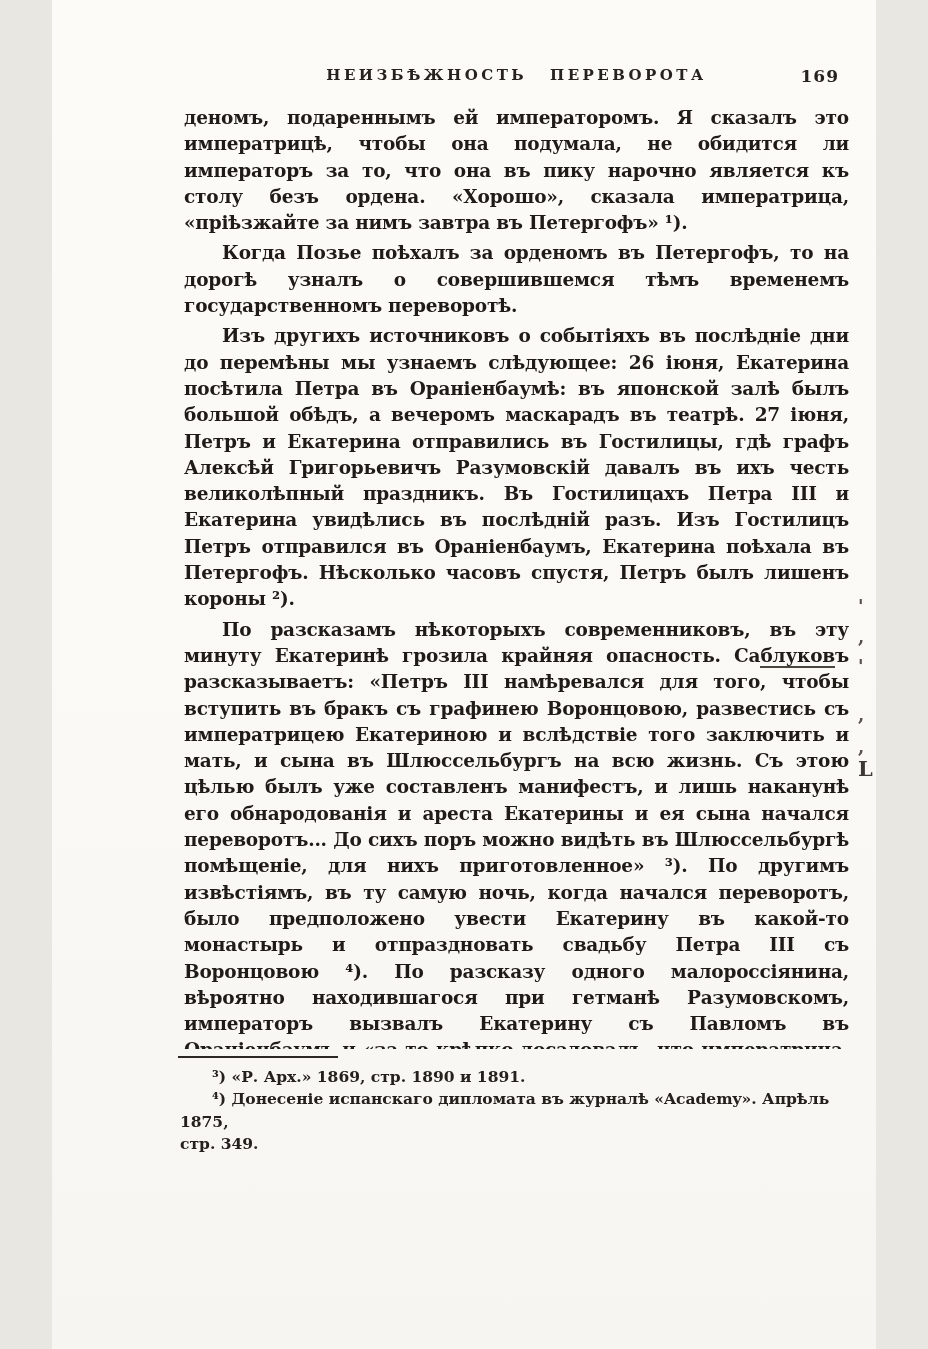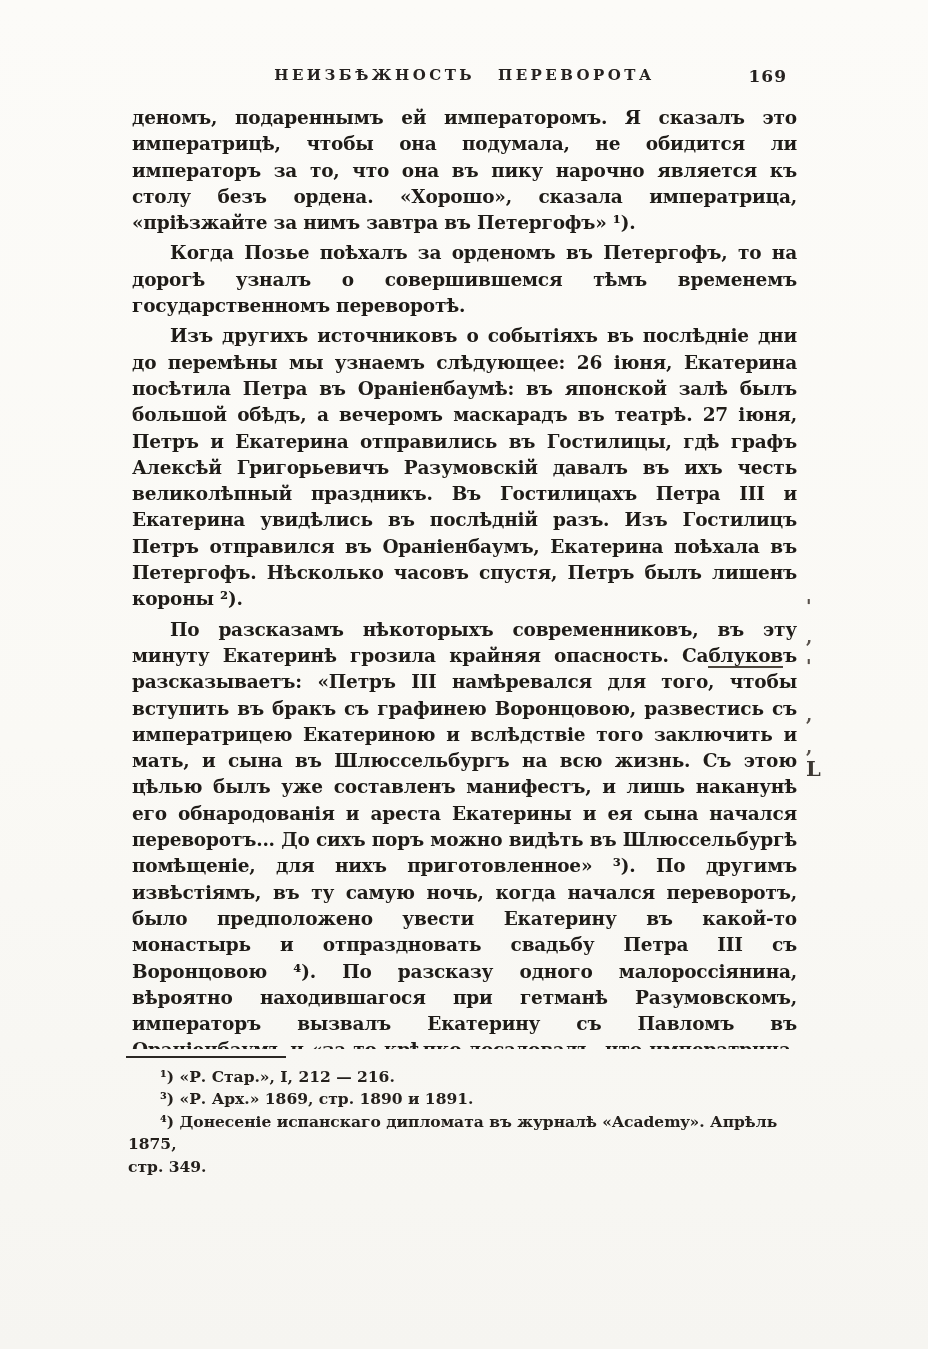--- a/index.html
+++ b/index.html
@@ -2,21 +2,21 @@
 <html><head>
 <meta charset="utf-8">
 <style>
   html, body {
     margin: 0;
     padding: 0;
     background: #e9e7e2;
   }
   .scan-page {
     position: relative;
-    width: 928px;
+    width: 824px;
     height: 1349px;
     margin: 0 auto;
     background: linear-gradient(180deg, #fcfbf8 0%, #faf9f5 55%, #f6f5f1 100%);
     overflow: hidden;
     font-family: "DejaVu Serif", "Liberation Serif", serif;
     color: #211e1a;
     text-decoration: underline;
   }
   .running-head {
     position: absolute;
@@ -105,21 +105,20 @@
   <div class="text-block">
     <p class="para no-indent">деномъ, подареннымъ ей императоромъ. Я сказалъ это императрицѣ, чтобы она подумала, не обидится ли императоръ за то, что она въ пику нарочно является къ столу безъ ордена. «Хорошо», сказала императрица, «пріѣзжайте за нимъ завтра въ Петергофъ» ¹).</p>
     <p class="para">Когда Позье поѣхалъ за орденомъ въ Петергофъ, то на дорогѣ узналъ о совершившемся тѣмъ временемъ государственномъ переворотѣ.</p>
     <p class="para">Изъ другихъ источниковъ о событіяхъ въ послѣдніе дни до перемѣны мы узнаемъ слѣдующее: 26 іюня, Екатерина посѣтила Петра въ Ораніенбаумѣ: въ японской залѣ былъ большой обѣдъ, а вечеромъ маскарадъ въ театрѣ. 27 іюня, Петръ и Екатерина отправились въ Гостилицы, гдѣ графъ Алексѣй Григорьевичъ Разумовскій давалъ въ ихъ честь великолѣпный праздникъ. Въ Гостилицахъ Петра III и Екатерина увидѣлись въ послѣдній разъ. Изъ Гостилицъ Петръ отправился въ Ораніенбаумъ, Екатерина поѣхала въ Петергофъ. Нѣсколько часовъ спустя, Петръ былъ лишенъ короны ²).</p>
     <p class="para"><span>По разсказамъ нѣкоторыхъ современниковъ, въ эту минуту Екатеринѣ грозила крайняя опасность. Са</span><span class="pencil-underline">блуков</span><span>ъ разсказываетъ: «Петръ III намѣревался для того, чтобы вступить въ бракъ съ графинею Воронцовою, развестись съ императрицею Екатериною и вслѣдствіе того заключить и мать, и сына въ Шлюссельбургъ на всю жизнь. Съ этою цѣлью былъ уже составленъ манифестъ, и лишь наканунѣ его обнародованія и ареста Екатерины и ея сына начался переворотъ... До сихъ поръ можно видѣть въ Шлюссельбургѣ помѣщеніе, для нихъ приготовленное» ³). По другимъ извѣстіямъ, въ ту самую ночь, когда начался переворотъ, было предположено увести Екатерину въ какой-то монастырь и отпраздновать свадьбу Петра III съ Воронцовою ⁴). По разсказу одного малороссіянина, вѣроятно находившагося при гетманѣ Разумовскомъ, императоръ вызвалъ Екатерину съ Павломъ въ Ораніенбаумъ и «за то крѣпко досадовалъ, что императрица, оставивъ сына въ Петербургѣ, пріѣхала одна». Затѣмъ Петръ приказалъ императрицѣ возвратиться въ Петергофъ, гдѣ въ тотъ же день «были разведены крѣпкіе пикеты» и гдѣ, по разсказу современника, «изволила ея величество жить тамъ до 26 числа іюня въ</span></p>
   </div>
 
   <div class="footnote-rule"></div>
 
   <div class="footnotes">
-    <p class="footnote">¹) «Р. Стар.», I, 212 — 216.</p>
     <p class="footnote">³) «Р. Арх.» 1869, стр. 1890 и 1891.</p>
     <p class="footnote">⁴) Донесеніе испанскаго дипломата въ журналѣ «Academy». Апрѣль 1875,
 стр. 349.</p>
   </div>
 
   <span class="margin-mark" style="top:596px;">'</span>
   <span class="margin-mark" style="top:626px;">,</span>
   <span class="margin-mark" style="top:656px;">'</span>
   <span class="margin-mark" style="top:704px;">,</span>
   <span class="margin-mark" style="top:736px;">,</span>

